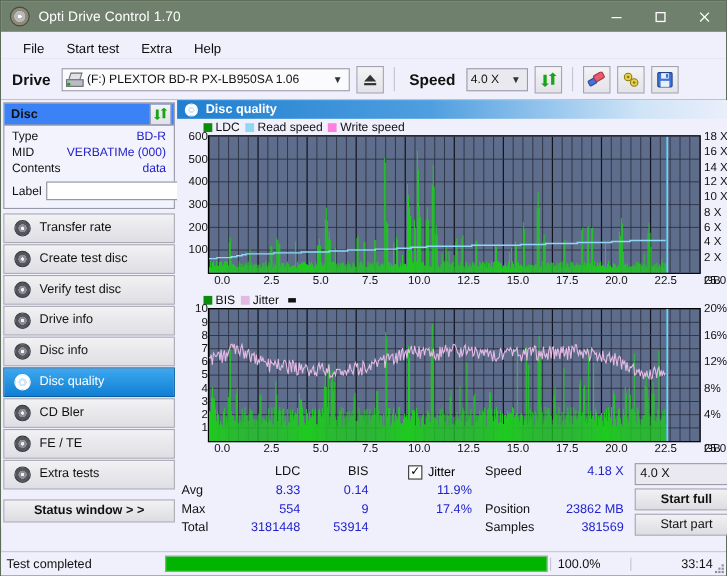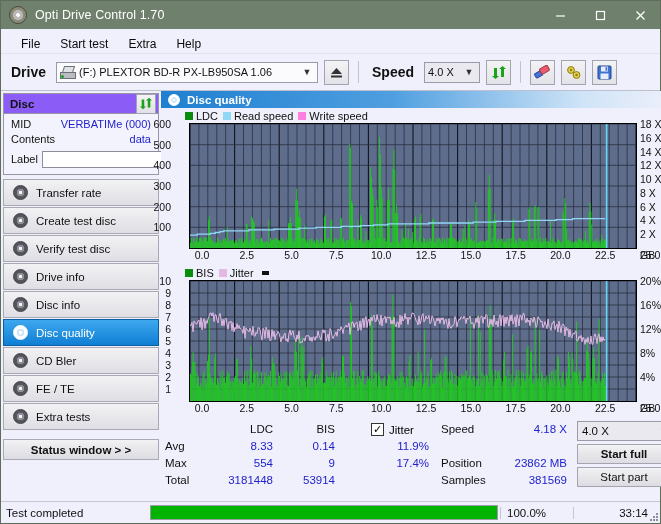--- a/index.html
+++ b/index.html
@@ -57,21 +57,21 @@
   .drv-ico .b{position:absolute;left:0;bottom:0;width:16px;height:7px;background:#b9bcc2;border:1px solid #6c7076;box-sizing:border-box;}
   .drv-ico .t{position:absolute;left:3px;top:0;width:11px;height:7px;background:#dfe2e7;border:1px solid #6c7076;box-sizing:border-box;transform:skewX(-18deg);}
   .drv-ico .g{position:absolute;left:1px;bottom:1px;width:3px;height:3px;background:#19a319;border-radius:50%;}
   
   .main{display:flex;height:389px;}
   .left{width:160px;background:#eff0fb;box-sizing:border-box;padding:2px 2px 0 2px;}
   .right{flex:1 1 auto;background:#eff0fb;position:relative;}
   
   .discpanel{border:1px solid #9797a6;background:#f3f3fd;box-sizing:border-box;}
   .disc-hdr{height:19px;display:flex;align-items:center;justify-content:space-between;
-    padding:0 2px 0 6px;border-bottom:1px solid #9797a6;background:#8b5cf6;}
+    padding:0 2px 0 6px;border-bottom:1px solid #9797a6;background:#3b82f6;}
   .disc-hdr b{font-size:11.5px;color:#111;}
   .disc-body{padding:3px 7px 5px 7px;}
   .drow{display:flex;justify-content:space-between;font-size:11px;line-height:14.5px;}
   .drow .k{color:#111;}
   .drow .v{color:#2222cc;}
   .labelrow{display:flex;align-items:center;margin-top:3px;gap:4px;}
   .labelrow .k{font-size:11px;color:#111;width:36px;}
   .lbl-input{flex:1 1 auto;height:17px;border:1px solid #8c8c9c;background:#fff;box-sizing:border-box;}
   .cdbtn{width:20px;height:20px;background:linear-gradient(#f4f4f6,#e0e0e6);border:1px solid #a4a4b0;
     display:flex;align-items:center;justify-content:center;box-sizing:border-box;}
@@ -101,21 +101,21 @@
     height:17px;background:linear-gradient(90deg,#1f7fd0 0%,#4f9fe0 45%,#cfe4f7 82%,#eff0fb 100%);
     display:flex;align-items:center;padding-left:7px;gap:7px;
   }
   .dq-hdr span.t{color:#fff;font-weight:bold;font-size:11.5px;}
   .chartwrap{padding:1px 2px 0 2px;}
   .legend{display:flex;align-items:center;gap:5px;font-size:11px;color:#111;height:14px;padding-left:22px;}
   .lg{display:flex;align-items:center;gap:3px;}
   .sw{width:8px;height:8px;display:inline-block;}
   .plot-row{display:flex;align-items:stretch;}
   .yax{width:26px;position:relative;}
-  .yax .tick{position:absolute;right:18px;font-size:10.5px;color:#111;transform:translateY(-50%);white-space:nowrap;}
+  .yax .tick{position:absolute;right:0;font-size:10.5px;color:#111;transform:translateY(-50%);white-space:nowrap;}
   .yax2{width:36px;position:relative;}
   .yax2 .tick{position:absolute;left:3px;font-size:10.5px;color:#111;transform:translateY(-50%);white-space:nowrap;}
   .plot{flex:1 1 auto;position:relative;background:#5f6d8c;border:1px solid #000;box-sizing:border-box;overflow:hidden;}
   .xax{position:relative;height:14px;margin-left:26px;margin-right:36px;}
   .xax .xt{position:absolute;font-size:10.5px;color:#111;transform:translateX(-50%);top:0;white-space:nowrap;margin-left:13px;}
   .xax .xunit{position:absolute;right:-34px;top:0;font-size:10.5px;color:#111;}
   .statsbox{display:flex;align-items:flex-start;padding:3px 4px 0 4px;font-size:11.5px;}
   .scol-lbl{width:46px;}
   .srow{height:17px;line-height:17px;color:#111;}
   .snum{color:#2222cc;text-align:right;}
@@ -244,20 +244,24 @@
         <div class="disc-hdr">
           <b>Disc</b>
           <div class="cdbtn">
             <svg width="14" height="13" viewBox="0 0 16 15">
               <path d="M3 3 L3 11 L1 11 L4.5 14 L8 11 L6 11 L6 3 Z" fill="#19a319"></path>
               <path d="M13 12 L13 4 L15 4 L11.5 1 L8 4 L10 4 L10 12 Z" fill="#19a319"></path>
             </svg>
           </div>
         </div>
         <div class="disc-body">
+          <div class="drow">
+            <span class="k">Type</span>
+            <span class="v">BD-R</span>
+          </div>
           <div class="drow">
             <span class="k">MID</span>
             <span class="v">VERBATIMe (000)</span>
           </div>
           <div class="drow">
             <span class="k">Contents</span>
             <span class="v">data</span>
           </div>
           <div class="labelrow">
             <span class="k">Label</span>

